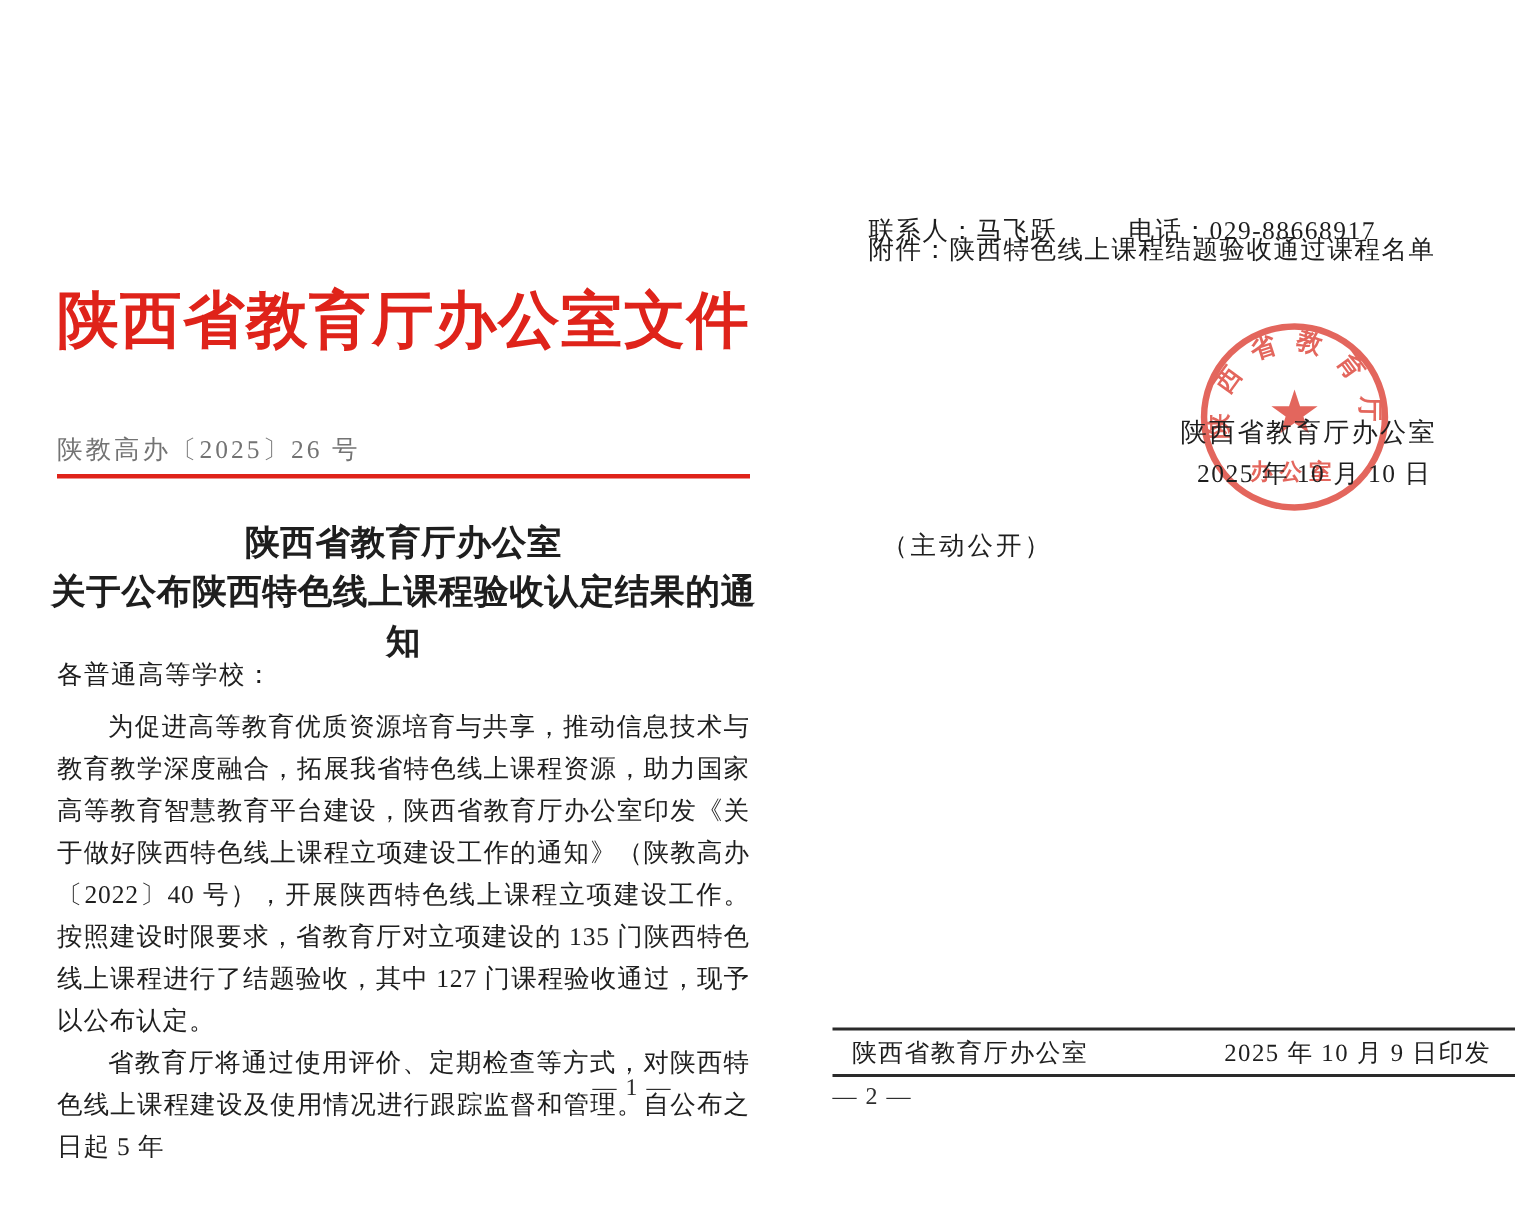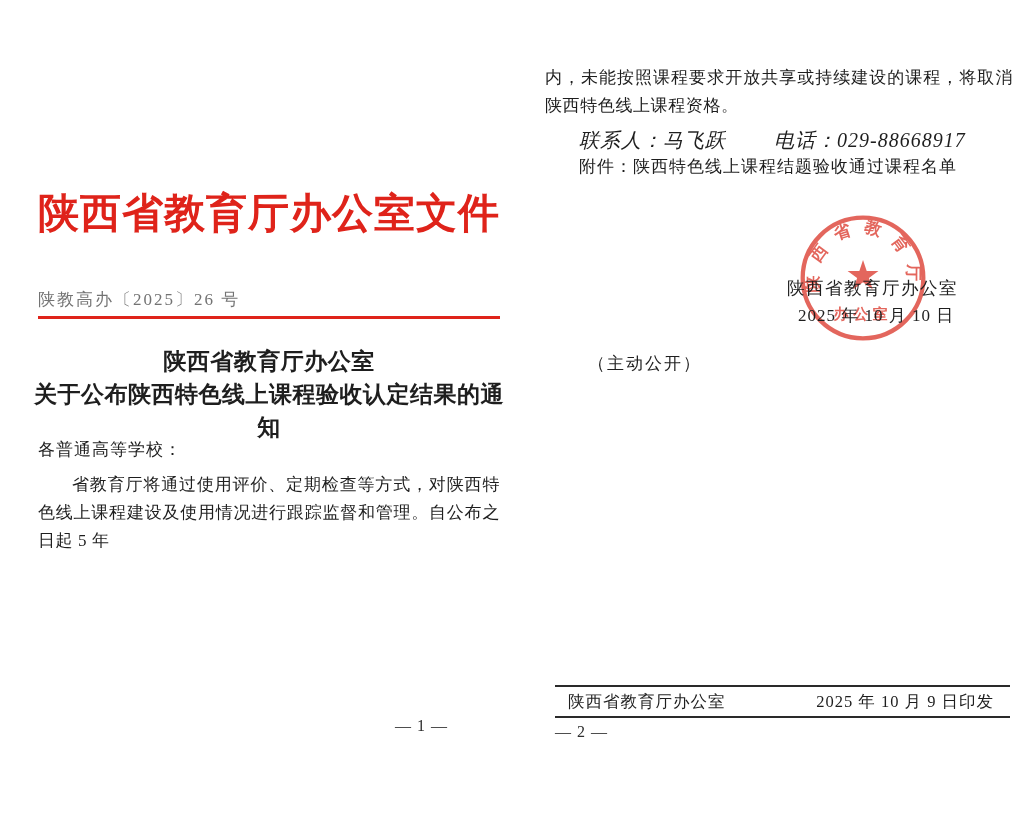--- a/index.html
+++ b/index.html
@@ -51,21 +51,21 @@
   .page-right .body-text{top:64px;}
   .page-right .body-text p.no-indent{text-indent:0;}
   .page-no{
     position:absolute;font-size:16px;color:#2e2e2e;letter-spacing:1px;
   }
   .page-no-1{top:717px;right:52px;}
   .page-no-2{top:723px;left:10px;}
 
   
   .contact-line{
-    position:absolute;top:127px;left:34px;font-size:20px;letter-spacing:1px;font-style:italic;
+    position:absolute;top:142px;left:34px;font-size:17px;letter-spacing:1px;
   }
   .contact-line .phone{margin-left:42px;}
   .attachment{
     position:absolute;top:155px;left:34px;font-size:17px;letter-spacing:1px;
   }
   .seal{
     position:absolute;top:211px;left:251px;width:134px;height:134px;
     opacity:0.88;z-index:1;
   }
   .sign-org{
@@ -95,29 +95,27 @@
   <section class="page page-left">
     <h1 class="red-head">陕西省教育厅办公室文件</h1>
     <div class="doc-no">陕教高办〔2025〕26 号</div>
     <div class="red-rule"></div>
     <h2 class="doc-title">
       <span>陕西省教育厅办公室</span><br>
       <span>关于公布陕西特色线上课程验收认定结果的通知</span>
     </h2>
     <div class="salutation">各普通高等学校：</div>
     <div class="body-text">
+      <p>为促进高等教育优质资源培育与共享，推动信息技术与教育教学深度融合，拓展我省特色线上课程资源，助力国家高等教育智慧教育平台建设，陕西省教育厅办公室印发《关于做好陕西特色线上课程立项建设工作的通知》（陕教高办〔2022〕40 号），开展陕西特色线上课程立项建设工作。按照建设时限要求，省教育厅对立项建设的 135 门陕西特色线上课程进行了结题验收，其中 127 门课程验收通过，现予以公布认定。</p>
       <p>省教育厅将通过使用评价、定期检查等方式，对陕西特色线上课程建设及使用情况进行跟踪监督和管理。自公布之日起 5 年</p>
     </div>
     <div class="page-no page-no-1">— 1 —</div>
   </section>
 
   <section class="page page-right">
-    <div class="body-text">
-      <p class="no-indent">内，未能按照课程要求开放共享或持续建设的课程，将取消陕西特色线上课程资格。</p>
-    </div>
     <div class="contact-line">
       <span>联系人：马飞跃</span>
       <span class="phone">电话：029-88668917</span>
     </div>
     <div class="attachment">附件：陕西特色线上课程结题验收通过课程名单</div>
 
     <svg class="seal" viewBox="0 0 140 140">
       <circle cx="70" cy="70" r="63" fill="none" stroke="var(--stamp_red)" stroke-width="4.5"></circle>
       <path id="sealArc" d="M 25.8,86.1 A 47,47 0 1 1 114.2,86.1" fill="none"></path>
       <text font-size="17.5" fill="var(--stamp_red)" letter-spacing="12" font-weight="bold">

